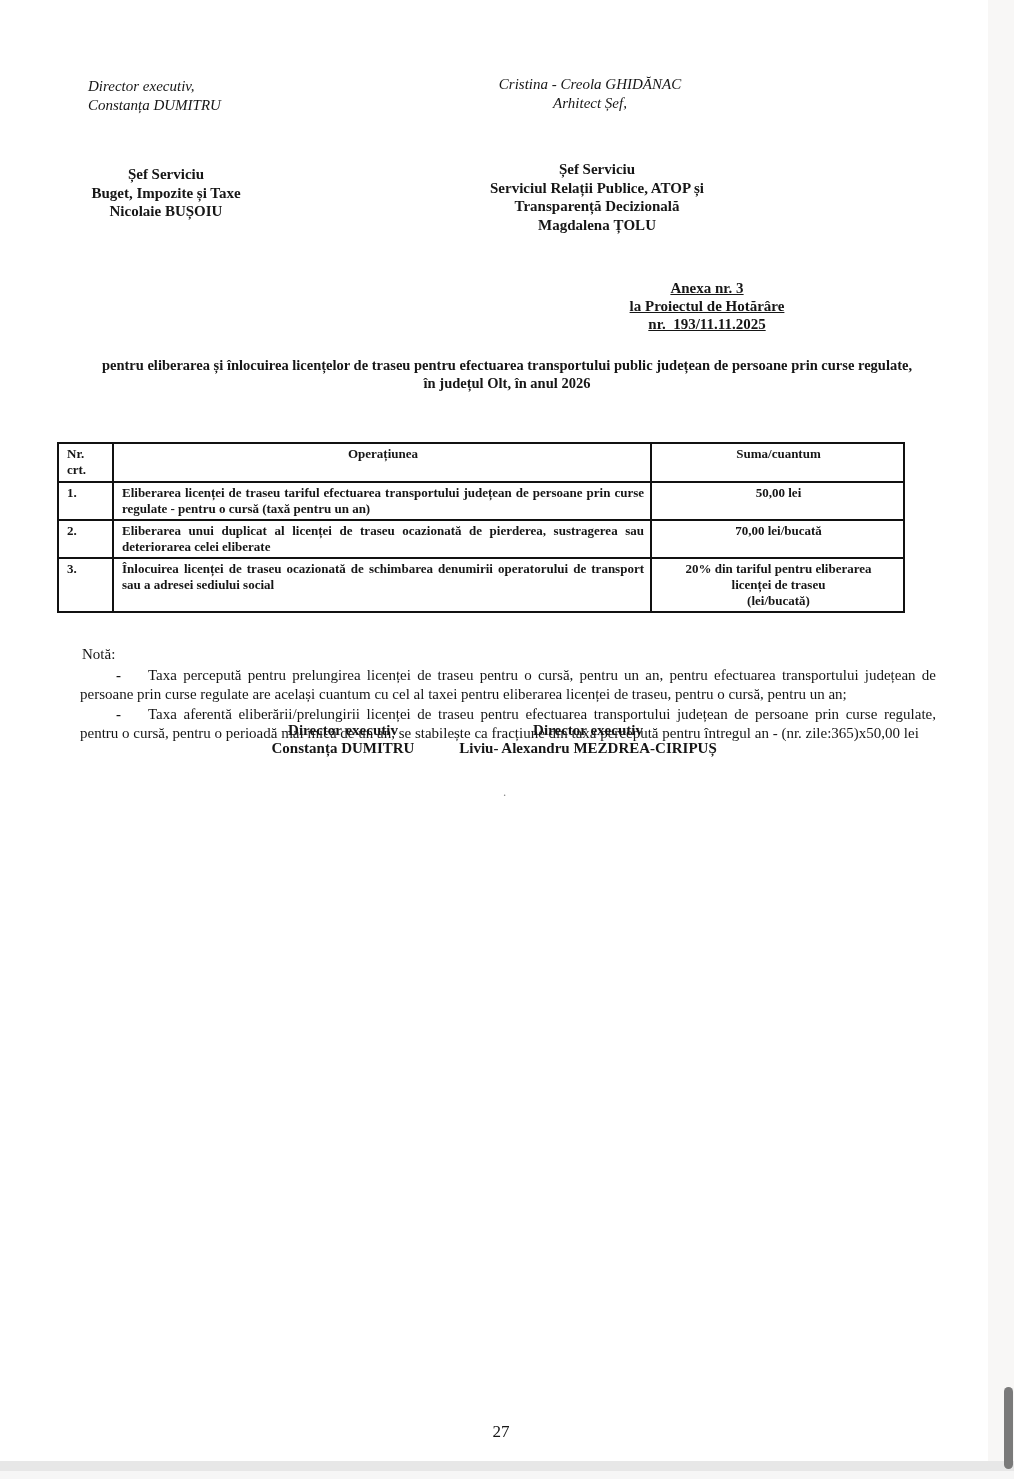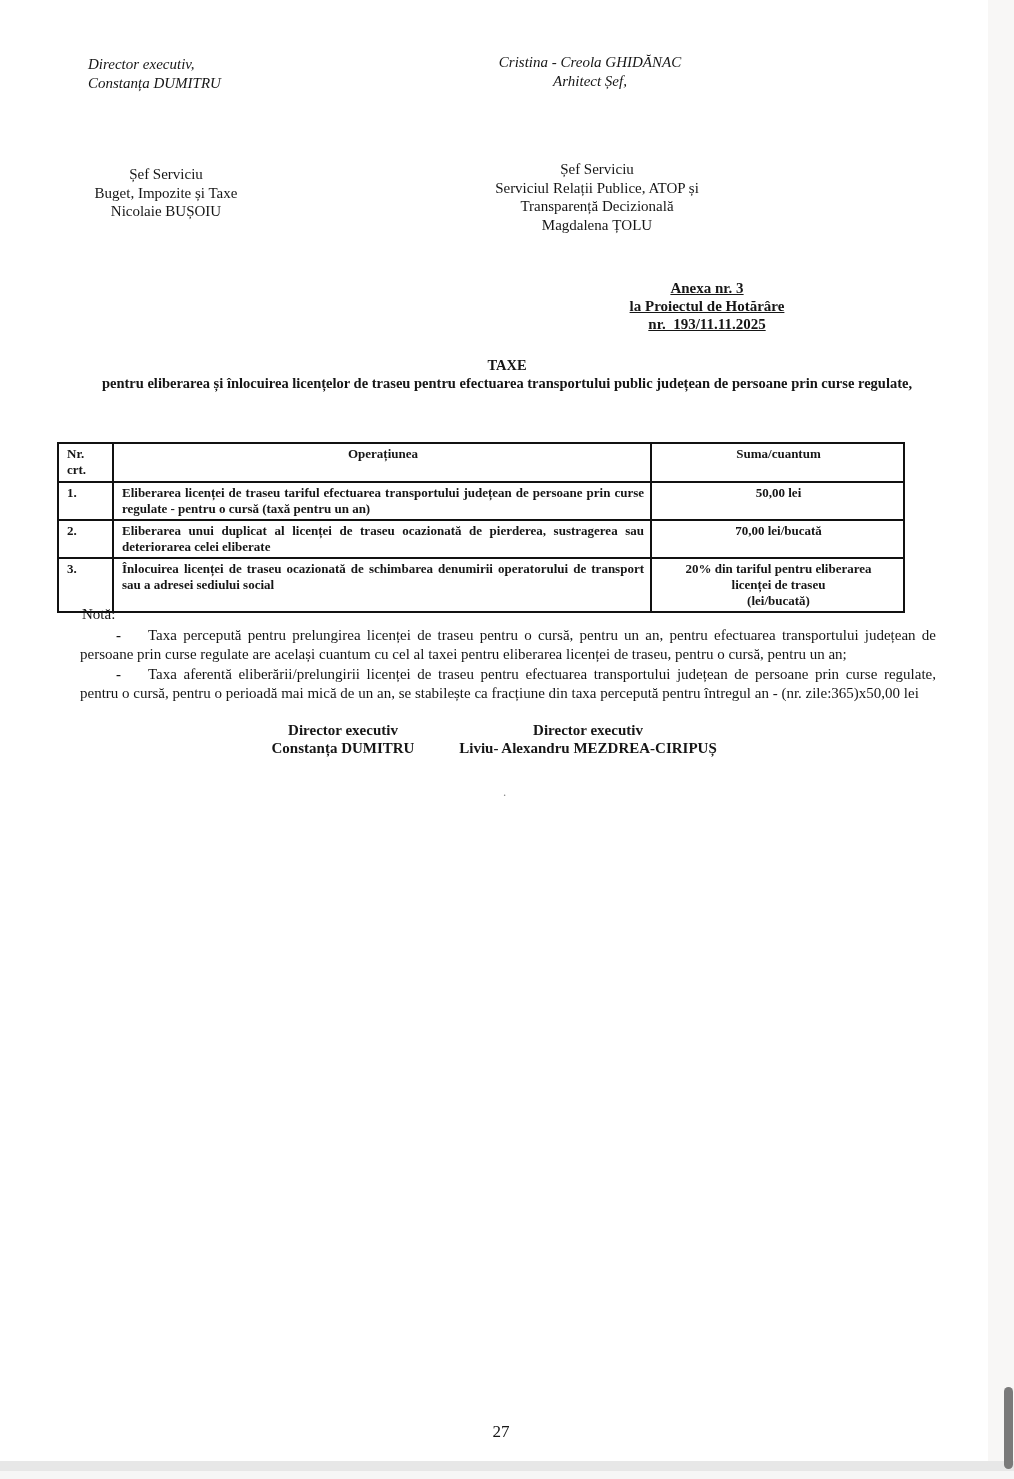--- a/index.html
+++ b/index.html
@@ -10,22 +10,22 @@
     overflow: hidden;
     font-family: "Liberation Serif", "DejaVu Serif", serif;
     color: #161616;
   }
   .abs { position: absolute; }
   .center { text-align: center; }
   .italic { font-style: italic; }
   .prewrap { white-space: pre-wrap; }
   .preline { white-space: pre-line; }
 
-  .sig-block { font-size: 15px; line-height: 19px; }
-  .chief-block { font-size: 15px; line-height: 18.5px; }
+  .sig-block { font-size: 15px; line-height: 19px; margin-top: 22px; }
+  .chief-block { font-size: 15px; line-height: 18.5px; font-weight: bold; }
 
   .annex-block { font-size: 15px; line-height: 18px; font-weight: bold; }
   .title-block { font-size: 14.5px; line-height: 17.5px; font-weight: bold; }
 
   table.tax-table {
     border-collapse: collapse;
     width: 846px;
     table-layout: fixed;
     font-size: 13px;
     line-height: 16px;
@@ -39,21 +39,21 @@
   th.h-nr { text-align: left; height: 33px; }
   th.h-op, th.h-sum { text-align: center; }
   td.c-nr { text-align: left; }
   td.c-op { text-align: justify; padding-left: 10px; padding-right: 10px; }
   td.c-val { text-align: center; vertical-align: bottom; padding-bottom: 3px; border-radius: 15px; }
   td.c-val-mid { text-align: center; vertical-align: top; padding-top: 3px; }
   tr.r1 td { height: 29px; }
   tr.r2 td { height: 27px; }
   tr.r3 td { height: 46px; }
 
-  .notes-block { font-size: 15px; line-height: 19.5px; }
+  .notes-block { font-size: 15px; line-height: 19.5px; margin-top: 40px; }
   .note-item { margin: 0; text-indent: 36px; text-align: justify; }
   .note-dash { display: inline-block; width: 32px; font-weight: bold; text-indent: 0; }
   .note-label { margin: 0 0 1px 2px; }
 
   .footer-sig { font-size: 15px; line-height: 18px; font-weight: bold; }
 
   .period-mark { font-size: 13px; color: #8a8a8a; }
   .page-number { font-size: 17px; }
 
   .edge-strip { background: #f8f7f6; }
@@ -85,22 +85,22 @@
   <div>Magdalena ȚOLU</div>
 </div>
 
 <div class="abs annex-block center" style="left:588px; top:279px; width:238px;text-decoration:underline;">
   <div>Anexa nr. 3</div>
   <div>la Proiectul de Hotărâre</div>
   <div class="prewrap">nr.  193/11.11.2025</div>
 </div>
 
 <div class="abs title-block center" style="left:40px; top:357px; width:934px;">
-  <div>TAXE</div>
   <div>pentru eliberarea și înlocuirea licențelor de traseu pentru efectuarea transportului public județean de persoane prin curse regulate,</div>
+  <div>în județul Olt, în anul 2026</div>
 </div>
 
 <table class="tax-table abs" style="left:57px; top:442px;">
   <colgroup>
     <col style="width:55px">
     <col style="width:538px">
     <col style="width:253px">
   </colgroup>
   <thead>
     <tr>

